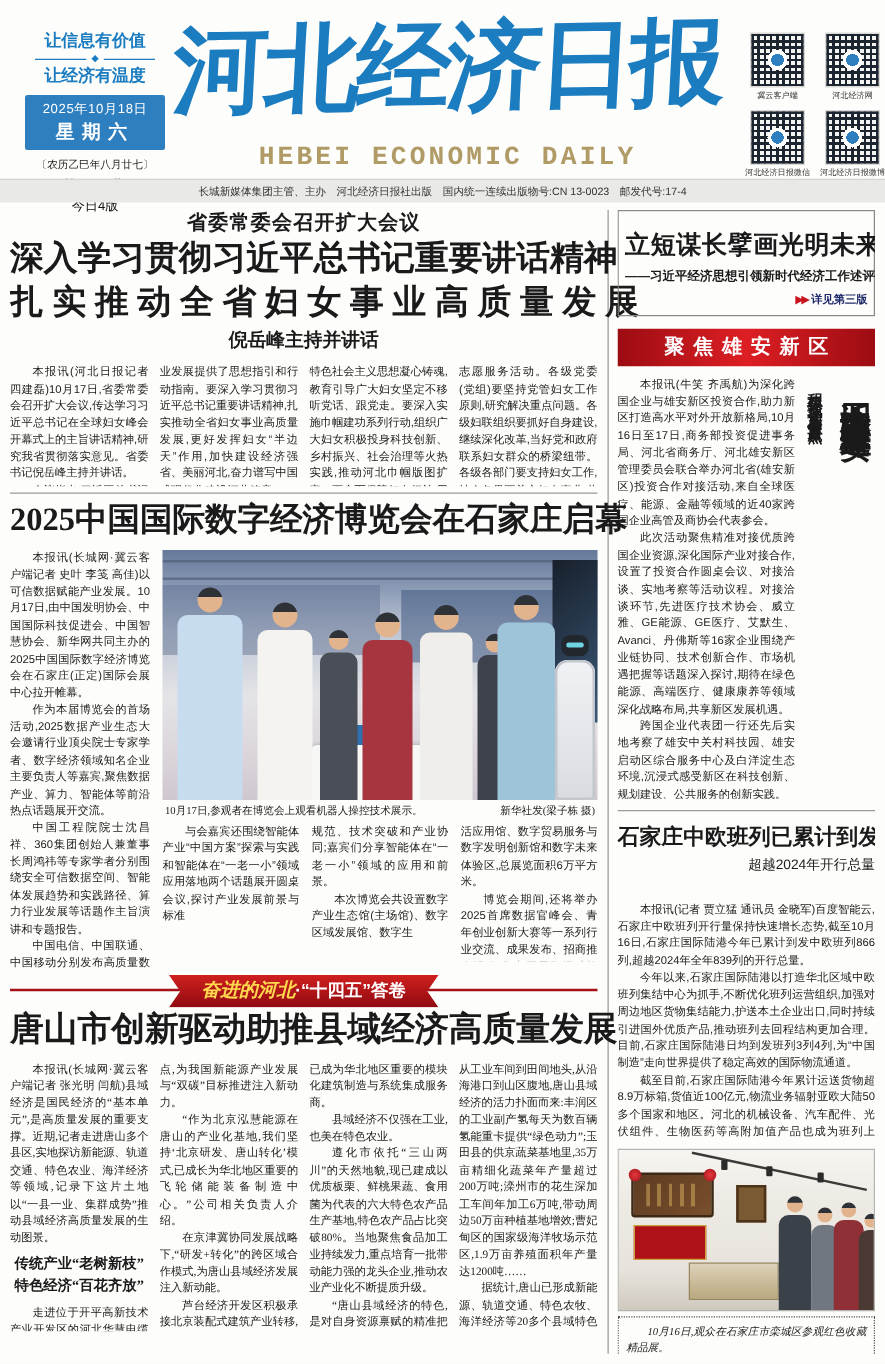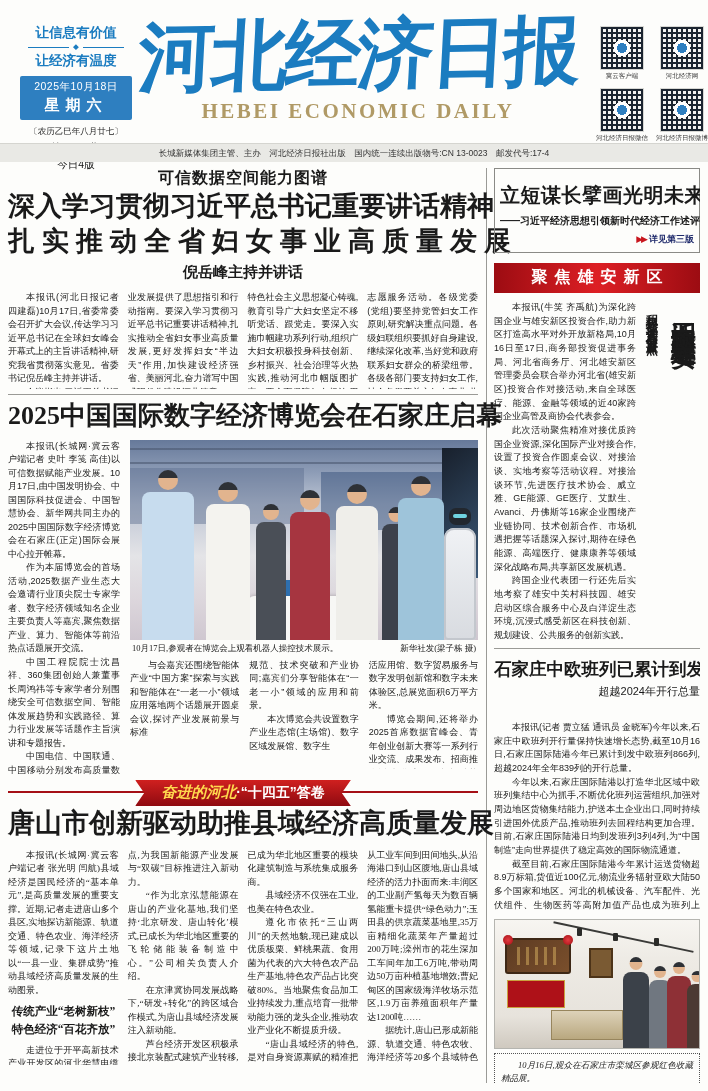--- a/index.html
+++ b/index.html
@@ -13,21 +13,21 @@
   .slog-sep{display:flex;align-items:center;gap:4px;margin:1px 8px;}
   .slog-sep i{flex:1;height:1px;background:#1b7cc0;}
   .slog-sep b{color:#1b7cc0;font-size:7px;}
   .date-box{margin-top:6px;background:#2e7fc0;color:#fff;padding:4px 2px 5px;border-radius:2px;}
   .date-line{font-size:10.5px;letter-spacing:.5px;}
   .weekday{font-size:15px;font-weight:bold;letter-spacing:6px;margin-top:2px;}
   .lunar{font-size:8.5px;margin-top:6px;color:#222;}
   .issue,.pages{font-size:10.5px;margin-top:3px;color:#111;}
   .title-block{position:absolute;left:138px;width:440px;top:12px;text-align:center;}
   .cn-title{font-family:"Liberation Serif",serif;font-size:76px;line-height:1.12;font-weight:900;color:#1b7cc0;letter-spacing:-3px;transform:skewX(-4deg) rotate(-1deg);white-space:nowrap;}
-  .en-title{font-family:Liberation Serif, serif;font-size:21px;font-weight:bold;color:#b09a66;letter-spacing:2.5px;margin-top:2px;white-space:nowrap;}
+  .en-title{font-family:Liberation Mono, monospace;font-size:21px;font-weight:bold;color:#b09a66;letter-spacing:2.5px;margin-top:18px;white-space:nowrap;}
   .qr-grid{position:absolute;right:8px;top:26px;width:104px;display:grid;grid-template-columns:1fr 1fr;gap:7px 8px;}
   .qr-cell{text-align:center;}
   .qr{width:42px;height:42px;margin:0 auto;border:1px solid #d8d8d4;background:
       radial-gradient(circle at 50% 50%,#2e7fc0 0 5px,#fff 5px 8px,rgba(0,0,0,0) 8px),
       repeating-linear-gradient(0deg,#1c2530 0 2px,rgba(0,0,0,0) 2px 5px),
       repeating-linear-gradient(90deg,#1c2530 0 2px,#f3f3f1 2px 5px);}
   .qr-label{font-size:6.5px;margin-top:2px;color:#333;white-space:nowrap;}
   .publisher{position:absolute;left:0;right:0;bottom:0;height:18px;line-height:18px;background:#e9e9e5;border-top:1px solid #d5d5d0;font-size:8.5px;text-align:center;color:#333;}
 
   
@@ -159,21 +159,21 @@
       </div>
     </div>
 
     <div class="publisher">长城新媒体集团主管、主办　河北经济日报社出版　国内统一连续出版物号:CN 13-0023　邮发代号:17-4</div>
   </header>
 
   <div class="vrule"></div>
   <div class="hrule-1"></div>
 
   <section class="lead">
-    <div class="kicker">可信数据空间能力图谱</div>
+    <div class="kicker">省委常委会召开扩大会议</div>
     <div class="lead-h1">深入学习贯彻习近平总书记重要讲话精神</div>
     <div class="lead-h2">扎实推动全省妇女事业高质量发展</div>
     <div class="lead-byline">倪岳峰主持并讲话</div>
     <div class="lead-cols bodytext">
       <div class="col">
         <p>本报讯(河北日报记者 四建磊)10月17日,省委常委会召开扩大会议,传达学习习近平总书记在全球妇女峰会开幕式上的主旨讲话精神,研究我省贯彻落实意见。省委书记倪岳峰主持并讲话。</p>
         <p>会议指出,习近平总书记在全球妇女峰会开幕式上的主旨讲话,高屋建瓴、内涵丰富,为推动全球妇女事</p>
       </div>
       <div class="col">
         <p class="cont">业发展提供了思想指引和行动指南。要深入学习贯彻习近平总书记重要讲话精神,扎实推动全省妇女事业高质量发展,更好发挥妇女“半边天”作用,加快建设经济强省、美丽河北,奋力谱写中国式现代化建设河北篇章。</p>
@@ -294,21 +294,21 @@
       <div class="xa-sub">积极寻找业务切入点与价值共赢点</div>
       <div class="xa-head">近四十家跨国企业走进雄安</div>
     </div>
 
     <div class="rail-rule"></div>
 
     <div class="train">
       <div class="train-h serifhead">石家庄中欧班列已累计到发866列</div>
       <div class="train-sub">超越2024年开行总量</div>
       <div class="train-body bodytext">
-        <p>本报讯(记者 贾立猛 通讯员 金晓军)今年以来,石家庄中欧班列开行量保持快速增长态势,截至10月16日,石家庄国际陆港今年已累计到发中欧班列866列,超越2024年全年839列的开行总量。</p>
+        <p>本报讯(记者 贾立猛 通讯员 金晓军)百度智能云,石家庄中欧班列开行量保持快速增长态势,截至10月16日,石家庄国际陆港今年已累计到发中欧班列866列,超越2024年全年839列的开行总量。</p>
         <p>今年以来,石家庄国际陆港以打造华北区域中欧班列集结中心为抓手,不断优化班列运营组织,加强对周边地区货物集结能力,护送本土企业出口,同时持续引进国外优质产品,推动班列去回程结构更加合理。目前,石家庄国际陆港日均到发班列3列4列,为“中国制造”走向世界提供了稳定高效的国际物流通道。</p>
         <p>截至目前,石家庄国际陆港今年累计运送货物超8.9万标箱,货值近100亿元,物流业务辐射亚欧大陆50多个国家和地区。河北的机械设备、汽车配件、光伏组件、生物医药等高附加值产品也成为班列上的“常客”。</p>
 
       </div>
     </div>
 
     <div class="photo-news">
       <div class="photo2">
         <i class="track" style="left:28%;top:16px;width:70%;transform:rotate(12deg)"></i>
         <i class="spot" style="left:40%;top:8px"></i>

